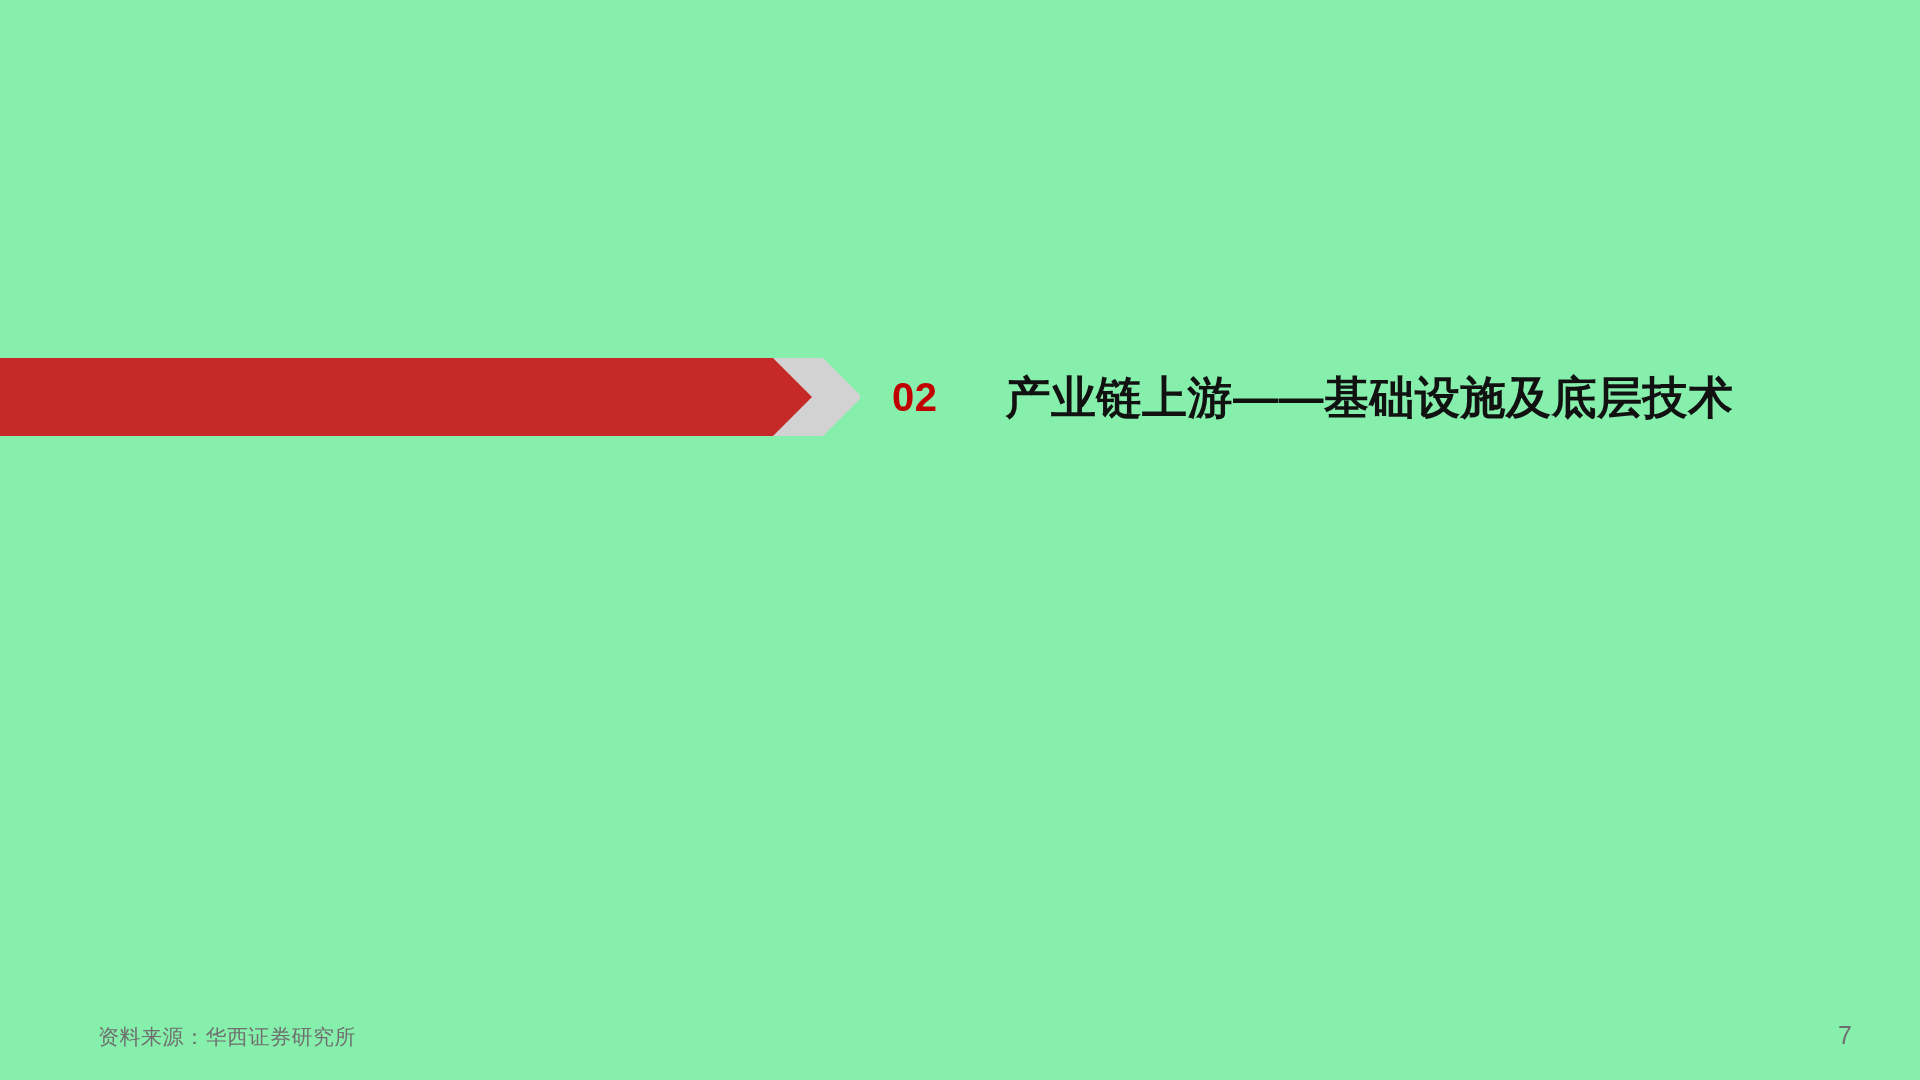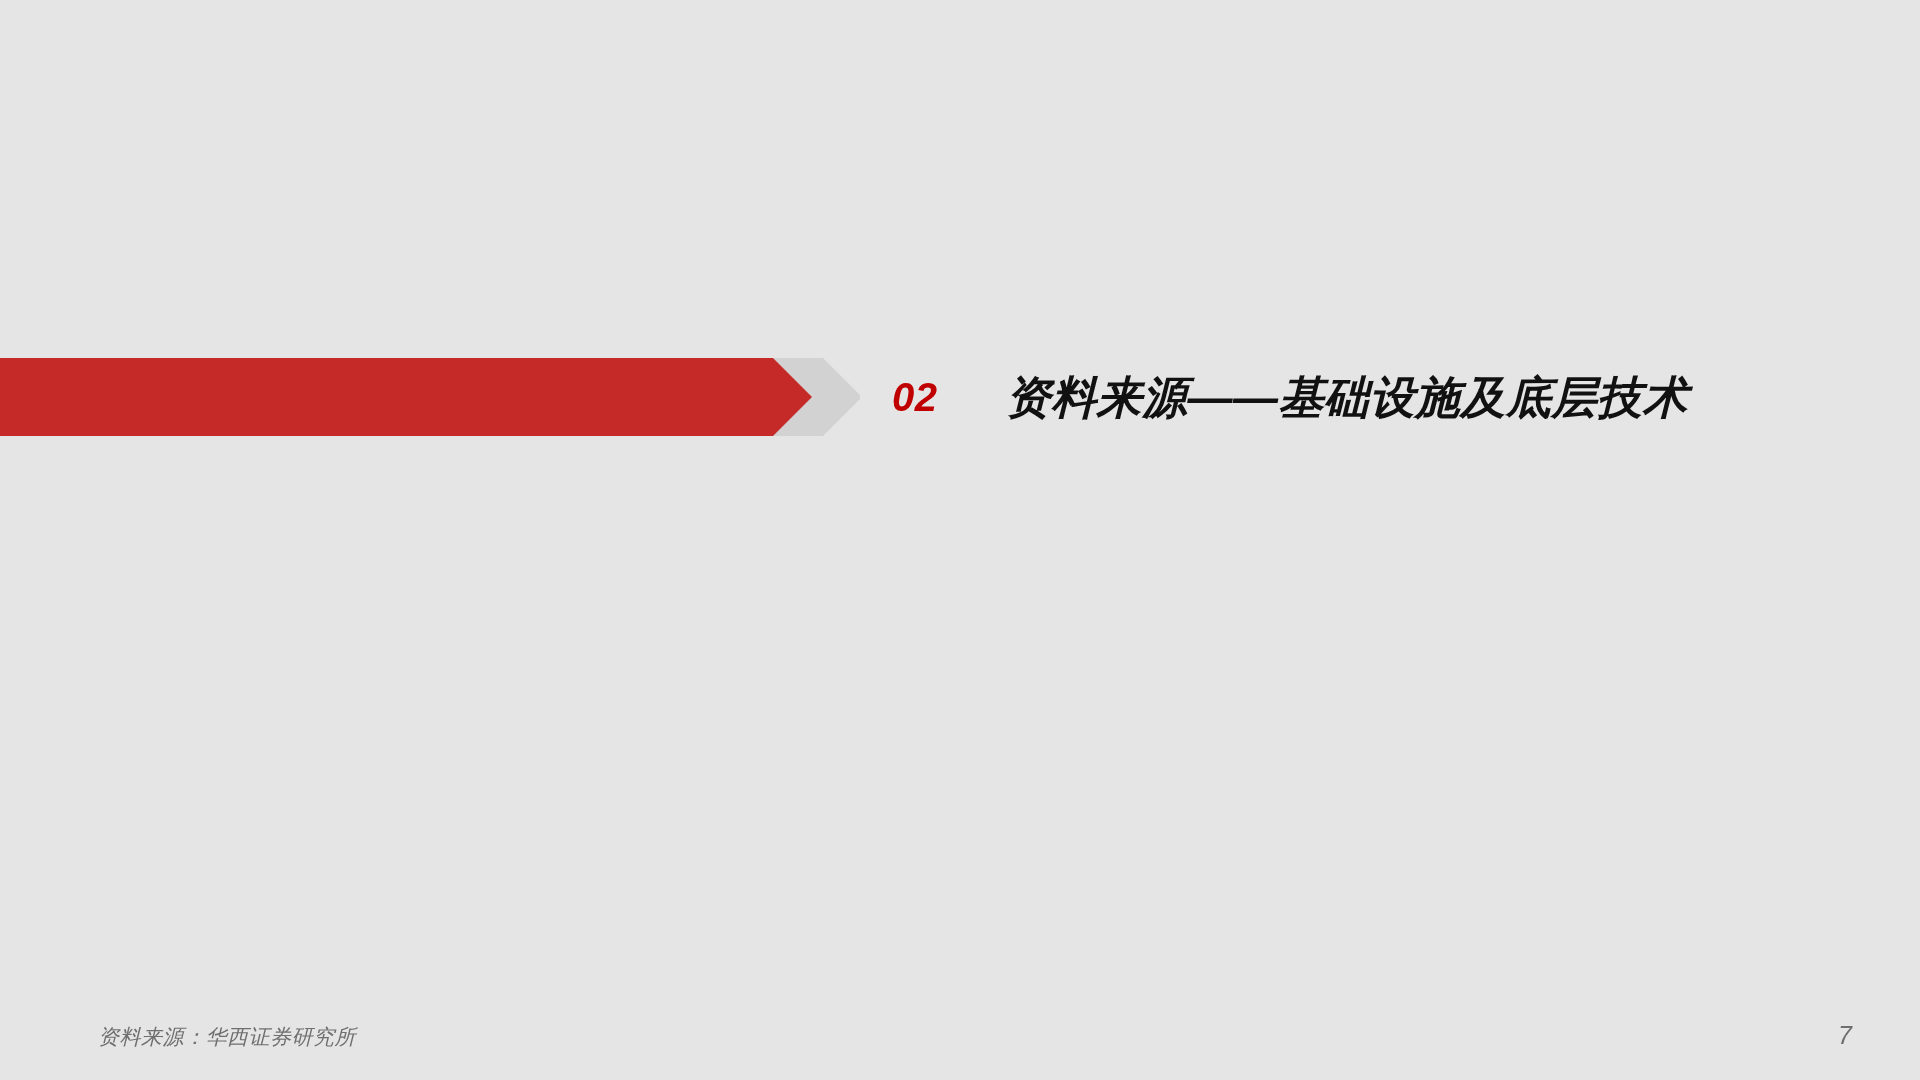--- a/index.html
+++ b/index.html
@@ -11,22 +11,21 @@
     width: 1920px;
     height: 1080px;
     position: relative;
     overflow: hidden;
     font-family: "Liberation Sans", "DejaVu Sans", sans-serif;
   }
 
   #slide {
     position: absolute;
     inset: 0;
-    background: #e5e5e5;
-    font-style: italic;
+    background: #86efac;
   }
 
   
   #section-banner {
     position: absolute;
     left: 0;
     top: 358px;
     width: 860px;
     height: 78px;
   }
@@ -94,20 +93,20 @@
     <svg viewBox="0 0 860 78" width="860" height="78" aria-hidden="true">
 
       <polygon fill="#D2D2D2" points="762,0 823,0 862,39 823,78 762,78 801,39"></polygon>
 
       <polygon fill="#C62A28" points="0,0 773,0 812,39 773,78 0,78"></polygon>
     </svg>
   </div>
 
   <div id="section-heading">
     <span id="section-number">02</span>
-    <span id="section-title">资料来源——基础设施及底层技术</span>
+    <span id="section-title">产业链上游——基础设施及底层技术</span>
   </div>
 
   <div id="source-note">资料来源：华西证券研究所</div>
 
   <div id="page-number">7</div>
 
 </div>
 
 </body></html>

